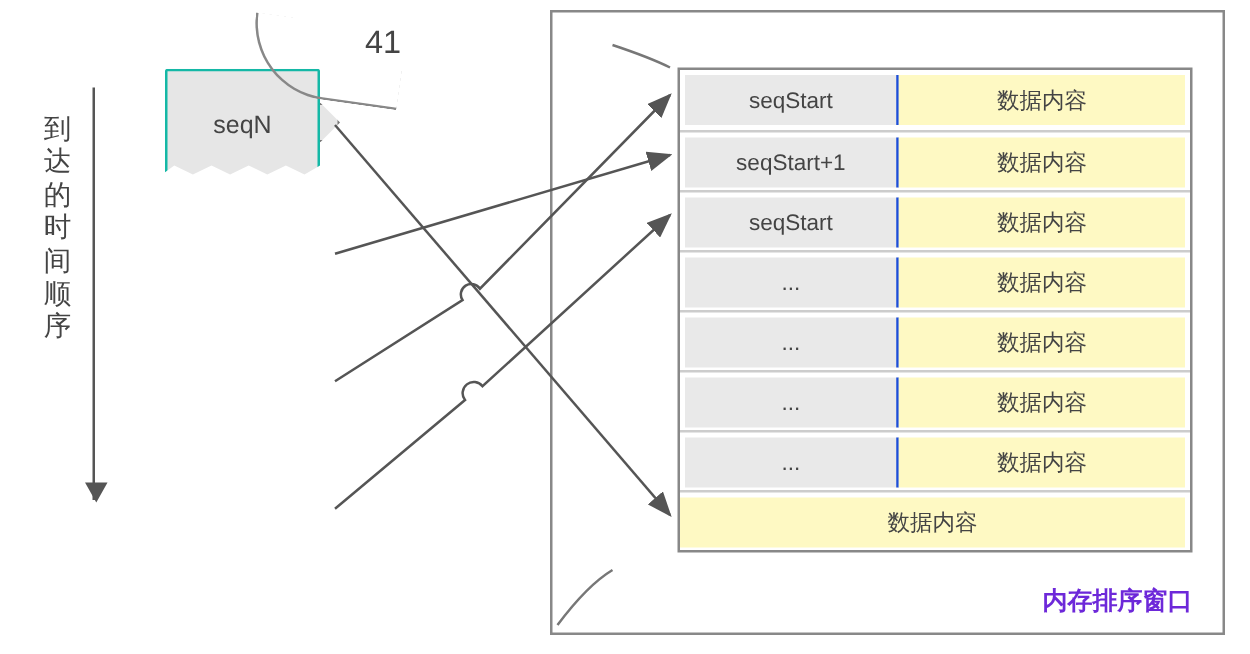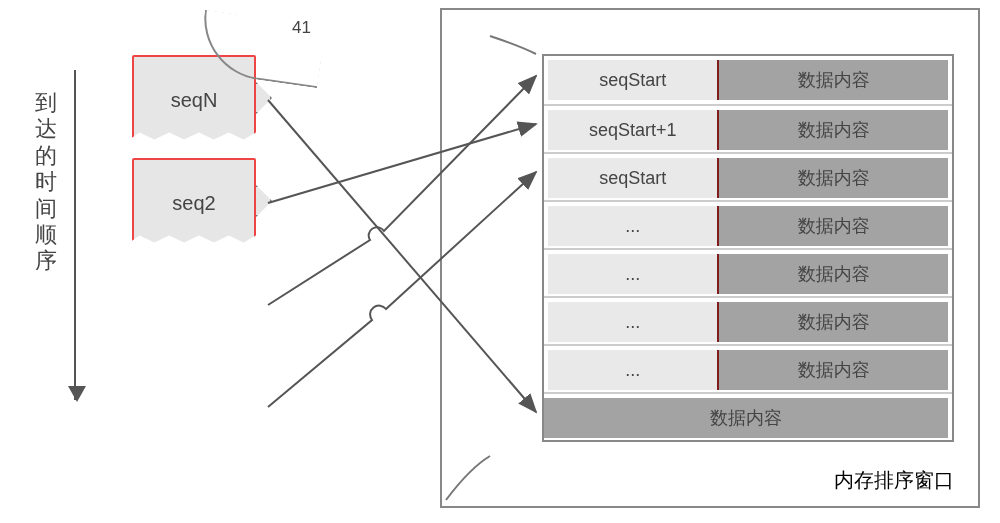--- a/index.html
+++ b/index.html
@@ -55,21 +55,21 @@
     position: absolute;
     left: 132px;
     width: 124px;
     height: 90px;
     box-sizing: border-box;
   }
   .doc .body {
     position: absolute;
     inset: 0;
     background: #e6e6e6;
-    border: 2px solid #ef4444;
+    border: 2px solid #14b8a6;
     border-radius: 2px;
     
     clip-path: polygon(
       0 0, 100% 0, 100% 86%,
       90% 94%, 78% 86%, 66% 94%, 54% 86%, 42% 94%, 30% 86%, 18% 94%, 6% 86%,
       0 92%
     );
     display: flex;
     align-items: center;
     justify-content: center;
@@ -99,21 +99,22 @@
     height: 500px;
     border: 2px solid #888;
     box-sizing: border-box;
     background: #fff;
   }
   .panel-caption {
     position: absolute;
     right: 24px;
     bottom: 12px;
     font-size: 20px;
-    color: #000000;
+    color: #6d28d9;
+    font-weight: bold;
   }
   .table {
     position: absolute;
     left: 100px;
     right: 24px;
     top: 44px;
     border: 2px solid #888;
     background: #fff;
   }
   .row {
@@ -125,41 +126,41 @@
   .cell {
     display: flex;
     align-items: center;
     justify-content: center;
     font-size: 18px;
     color: #444;
   }
   .cell.key {
     width: 42%;
     background: #e9e9e9;
-    border-right: 2px solid #7f1d1d;
+    border-right: 2px solid #1d4ed8;
     margin: 4px 0 4px 4px;
     height: 40px;
     box-sizing: border-box;
   }
   .cell.val {
     flex: 1;
-    background: #a3a3a3;
+    background: #fef9c3;
     margin: 4px 4px 4px 0;
     height: 40px;
     box-sizing: border-box;
   }
   .row-wrapper {
     display: flex;
     flex-direction: column;
   }
 
   
   .callout {
     position: absolute;
-    font-size: 17px;
+    font-size: 26px;
     color: #444;
   }
 
   
   .curve {
     position: absolute;
     width: 120px;
     height: 60px;
     border: 2px solid #888;
     border-top: none;
@@ -190,26 +191,20 @@
       <span>序</span>
     </div>
   <div class="axis-arrow"></div>
 
   <div class="doc" style="top:55px">
     <div class="body">
         <span>seqN</span>
       </div>
     <div class="flap"></div>
   </div>
-  <div class="doc" style="top:158px">
-    <div class="body">
-        <span>seq2</span>
-      </div>
-    <div class="flap"></div>
-  </div>
 
   <div class="callout" style="left:292px; top:18px">41</div>
   <div class="curve" style="left:200px; top:18px"></div>
 
   <div class="callout" style="left:462px; top:20px">42</div>
   <div class="callout" style="left:472px; top:440px">4</div>
 
   <div class="panel">
     <div class="table">
       <div class="row-wrapper" id="rows-host">

